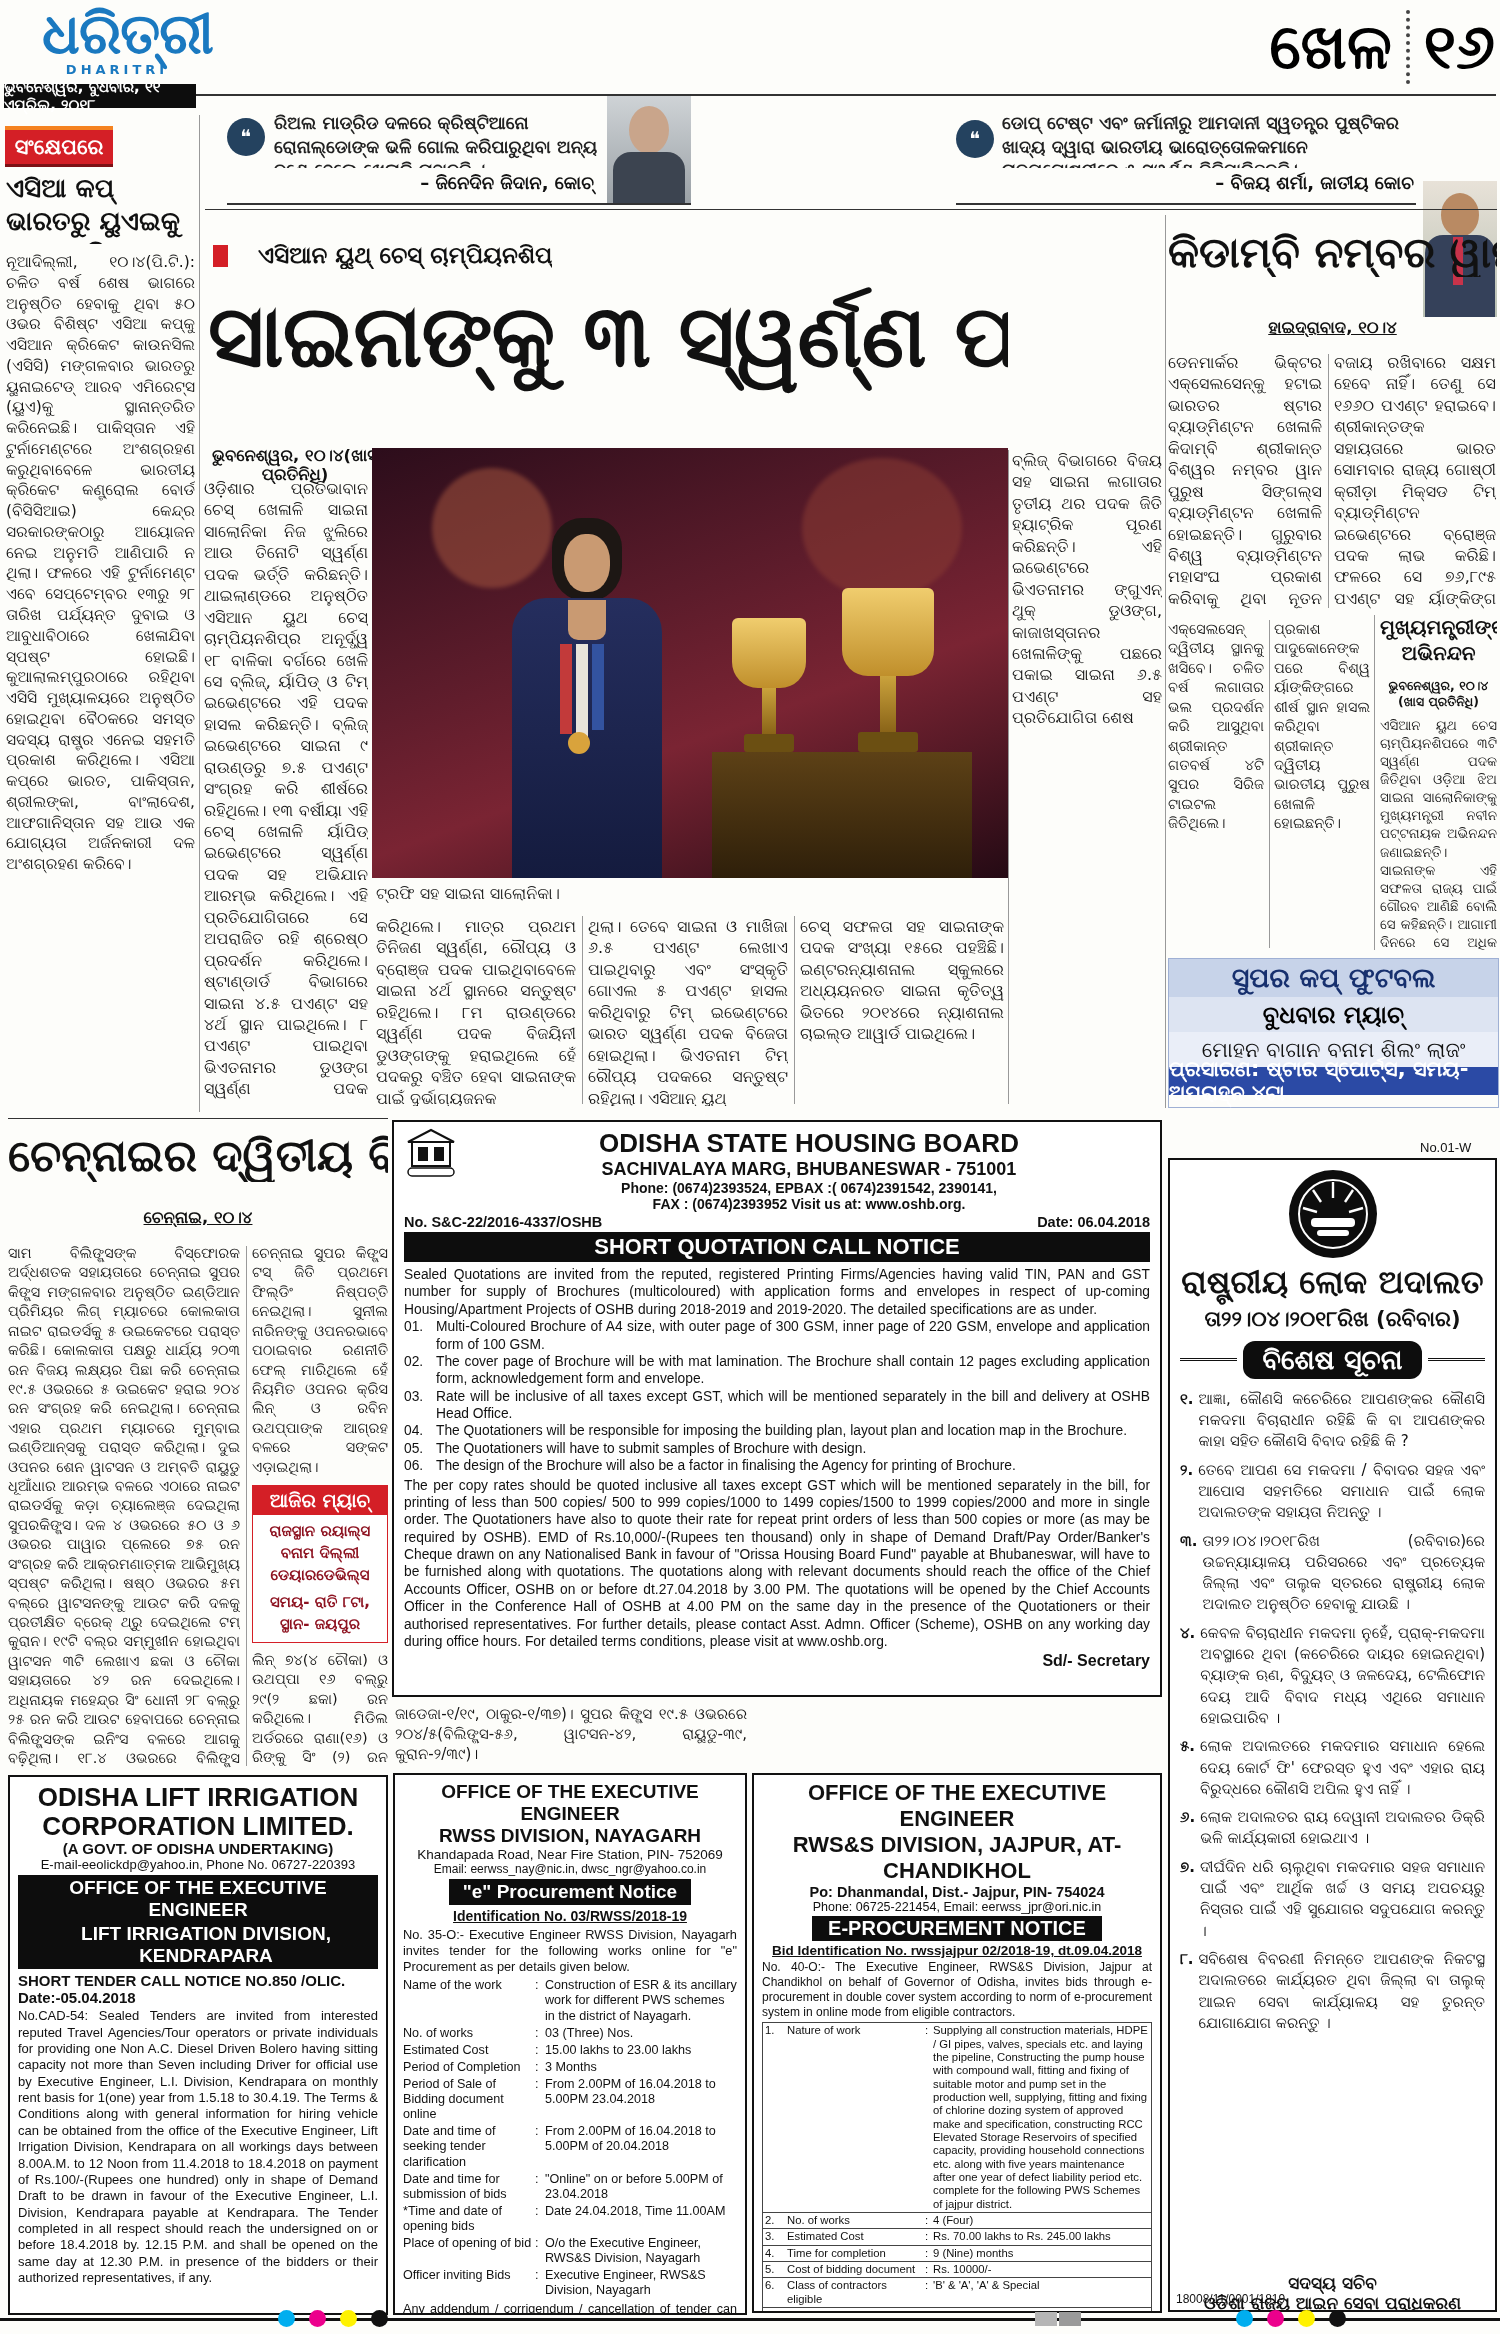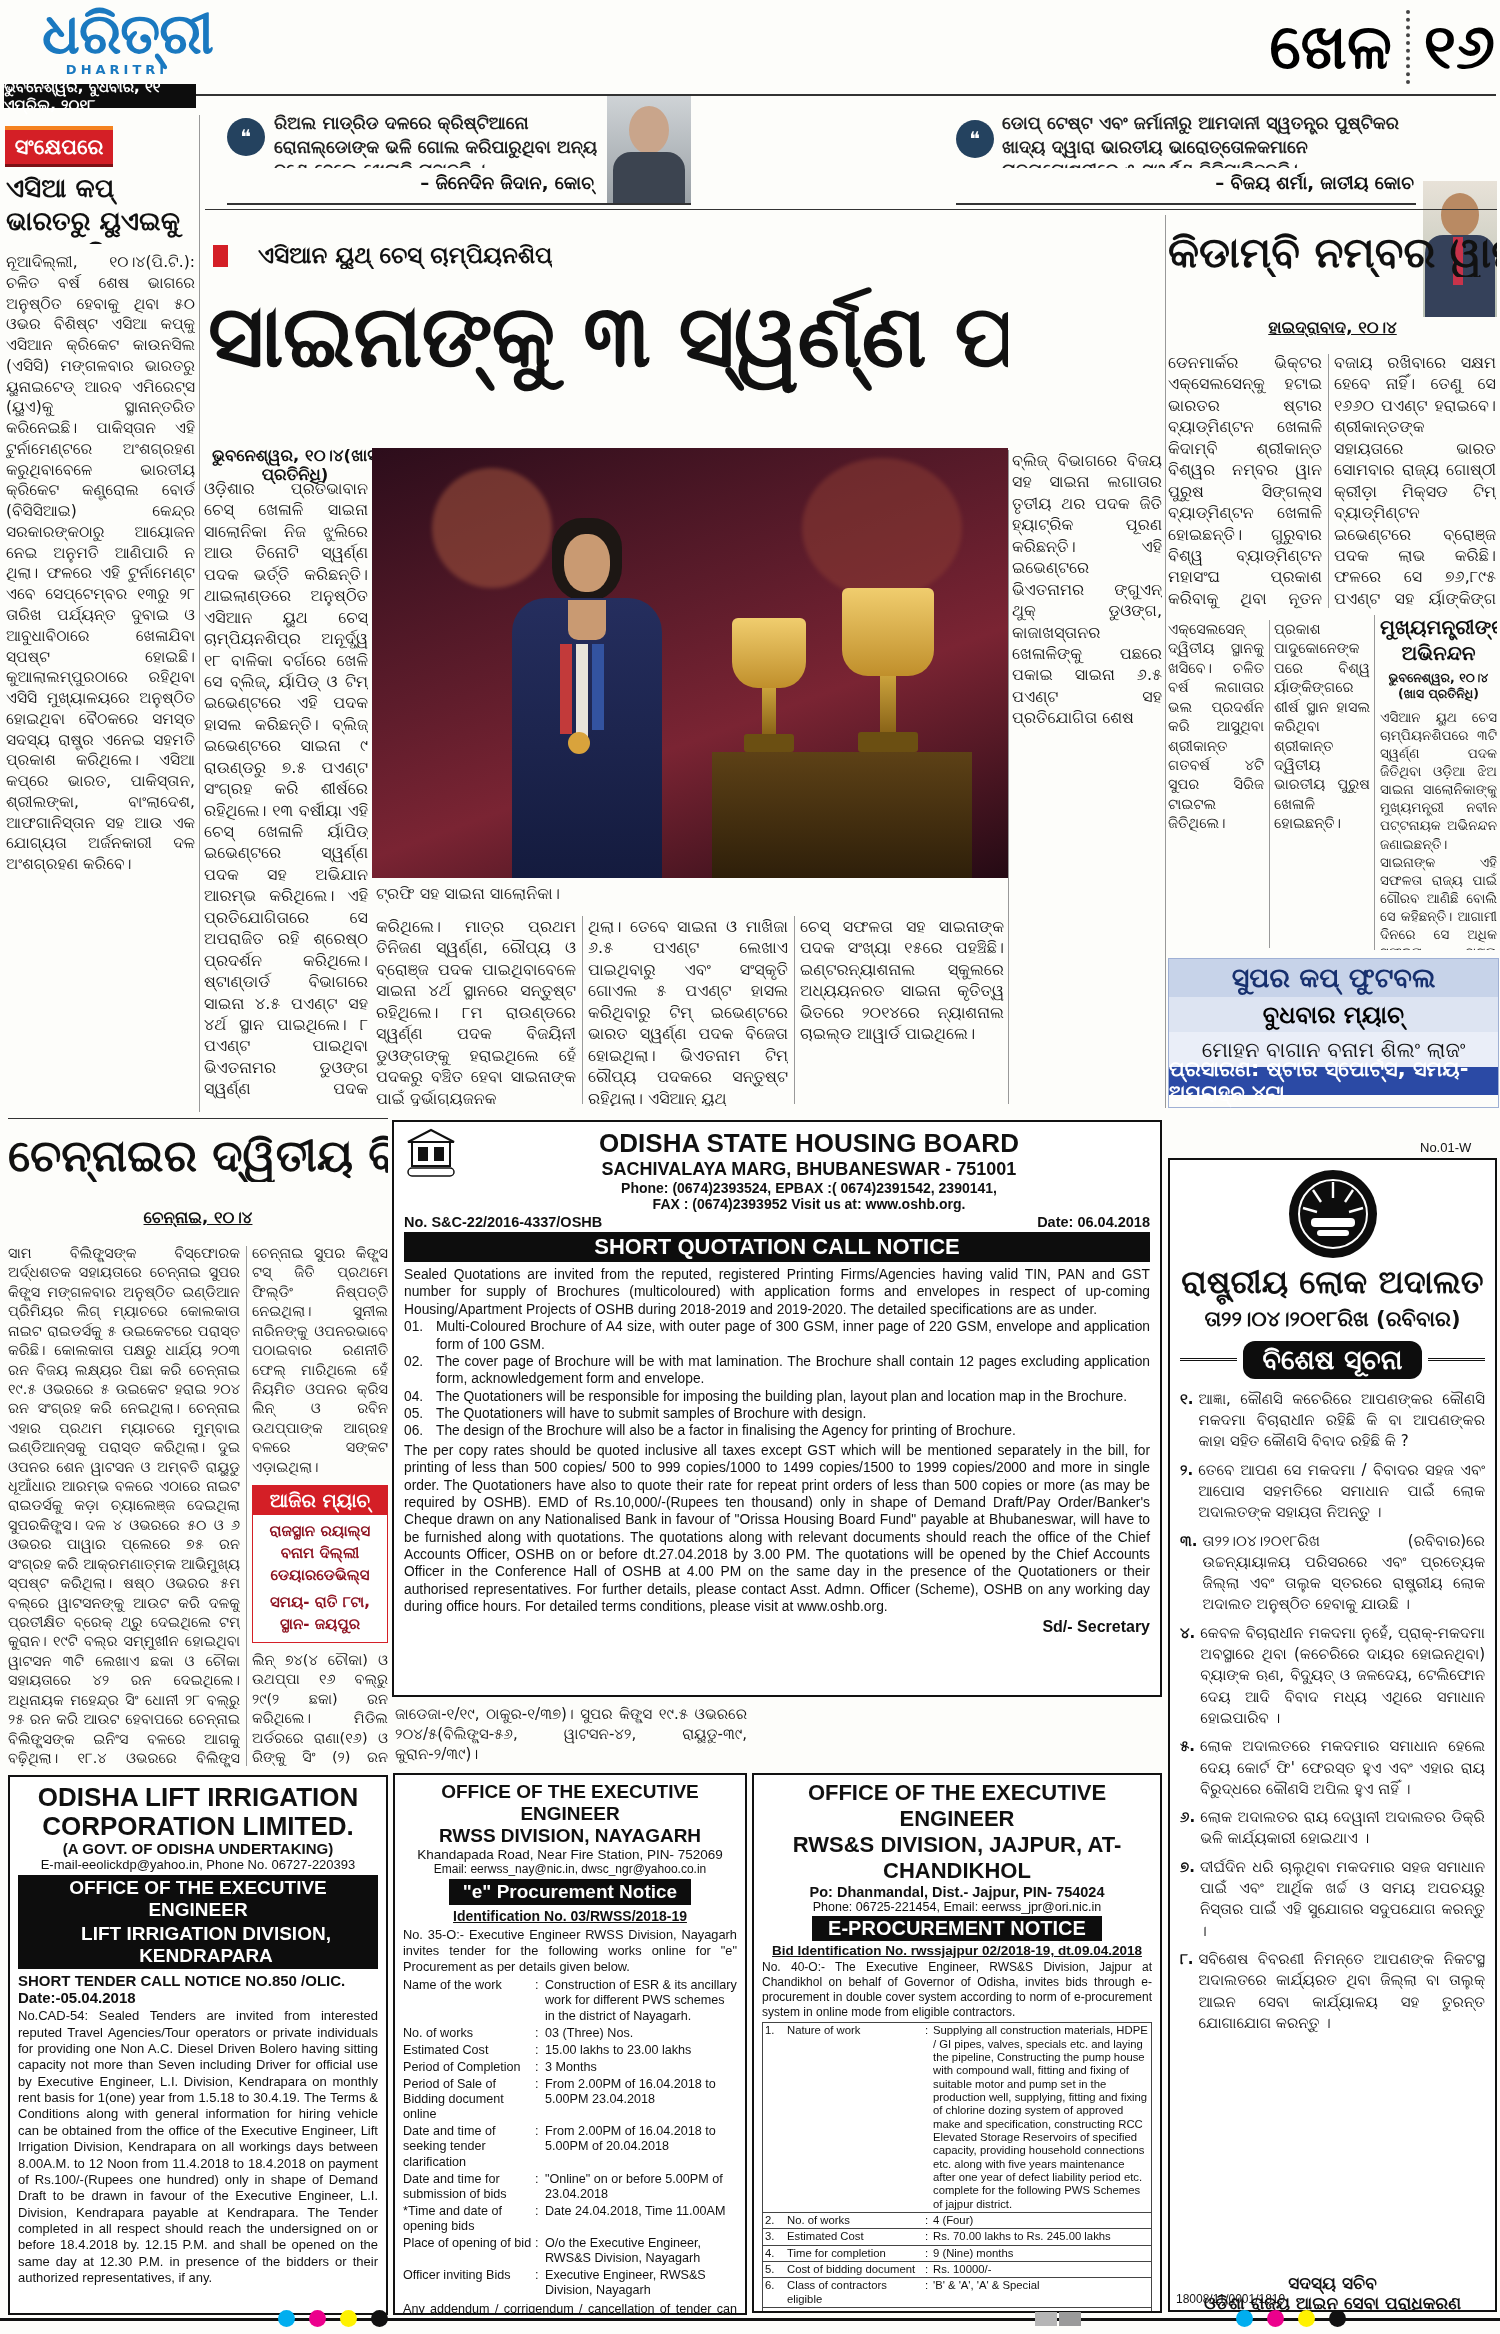--- a/index.html
+++ b/index.html
@@ -159,21 +159,21 @@
   <div class="abs bodytxt od" style="left:1334px;top:352px;width:162px;height:258px">ବଜାୟ ରଖିବାରେ ସକ୍ଷମ ହେବେ ନାହିଁ। ତେଣୁ ସେ ୧୬୬୦ ପଏଣ୍ଟ ହରାଇବେ। ଶ୍ରୀକାନ୍ତଙ୍କ ସହାୟତାରେ ଭାରତ ସୋମବାର ରାଜ୍ୟ ଗୋଷ୍ଠୀ କ୍ରୀଡ଼ା ମିକ୍ସଡ ଟିମ୍ ବ୍ୟାଡ୍‌ମିଣ୍ଟନ ଇଭେଣ୍ଟରେ ବ୍ରୋଞ୍ଜ ପଦକ ଲାଭ କରିଛି। ଫଳରେ ସେ ୭୬,୮୯୫ ପଏଣ୍ଟ ସହ ର୍ୟାଙ୍କିଙ୍ଗ ଶୀର୍ଷରେ ରହିବେ।</div>
   <div class="abs lightrule" style="left:1328px;top:354px;width:1px;height:254px"></div>
 
   <div class="abs bodytxt od" style="left:1168px;top:620px;width:96px;height:330px;font-size:14.5px">ଏକ୍ସେଲସେନ୍ ଦ୍ୱିତୀୟ ସ୍ଥାନକୁ ଖସିବେ। ଚଳିତ ବର୍ଷ ଲଗାତାର ଭଲ ପ୍ରଦର୍ଶନ କରି ଆସୁଥିବା ଶ୍ରୀକାନ୍ତ ଗତବର୍ଷ ୪ଟି ସୁପର ସିରିଜ ଟାଇଟଲ ଜିତିଥିଲେ।</div>
   <div class="abs bodytxt od" style="left:1274px;top:620px;width:96px;height:330px;font-size:14.5px">ପ୍ରକାଶ ପାଦୁକୋନେଙ୍କ ପରେ ବିଶ୍ୱ ର୍ୟାଙ୍କିଙ୍ଗରେ ଶୀର୍ଷ ସ୍ଥାନ ହାସଲ କରିଥିବା ଶ୍ରୀକାନ୍ତ ଦ୍ୱିତୀୟ ଭାରତୀୟ ପୁରୁଷ ଖେଳାଳି ହୋଇଛନ୍ତି।</div>
   <div class="abs lightrule" style="left:1269px;top:620px;width:1px;height:328px"></div>
   <div class="abs lightrule" style="left:1374px;top:615px;width:1px;height:335px"></div>
 
   <div class="abs" style="left:1380px;top:614px;width:117px;height:336px;overflow:hidden">
     <div class="subhead2 od">ମୁଖ୍ୟମନ୍ତ୍ରୀଙ୍କ ଅଭିନନ୍ଦନ</div>
-    <div class="od center bold" style="font-size:12.5px;margin-top:4px">ଭୁବନେଶ୍ୱର, ୧୦।୪ (ଖାସ ପ୍ରତିନିଧି)</div>
+    <div class="od center bold" style="font-size:12.5px;margin-top:12px">ଭୁବନେଶ୍ୱର, ୧୦।୪ (ଖାସ ପ୍ରତିନିଧି)</div>
     <div class="bodytxt od" style="font-size:13.5px;margin-top:6px">ଏସିଆନ ୟୁଥ ଚେସ ଚାମ୍ପିୟନଶିପରେ ୩ଟି ସ୍ୱର୍ଣ୍ଣ ପଦକ ଜିତିଥିବା ଓଡ଼ିଆ ଝିଅ ସାଇନା ସାଲୋନିକାଙ୍କୁ ମୁଖ୍ୟମନ୍ତ୍ରୀ ନବୀନ ପଟ୍ଟନାୟକ ଅଭିନନ୍ଦନ ଜଣାଇଛନ୍ତି। ସାଇନାଙ୍କ ଏହି ସଫଳତା ରାଜ୍ୟ ପାଇଁ ଗୌରବ ଆଣିଛି ବୋଲି ସେ କହିଛନ୍ତି। ଆଗାମୀ ଦିନରେ ସେ ଅଧିକ ସଫଳତା ହାସଲ କରନ୍ତୁ ବୋଲି ମୁଖ୍ୟମନ୍ତ୍ରୀ କାମନା କରିଛନ୍ତି।</div>
   </div>
 
   <div class="abs" style="left:1168px;top:958px;width:329px;height:148px;border:1px solid #9fb0d4">
     <div class="sc-title od" style="height:38px">ସୁପର କପ୍ ଫୁଟବଲ</div>
     <div class="sc-r1 od" style="height:35px">ବୁଧବାର ମ୍ୟାଚ୍</div>
     <div class="sc-r2 od" style="height:35px">ମୋହନ ବାଗାନ ବନାମ ଶିଲଂ ଲାଜଂ</div>
     <div class="sc-r3 od" style="height:28px">ପ୍ରସାରଣ: ଷ୍ଟାର ସ୍ପୋର୍ଟ୍ସ, ସମୟ- ଅପରାହ୍ନ ୪ଟା</div>
   </div>
 
@@ -295,20 +295,24 @@
         <div class="n-item n-body" style="font-size:13.8px">
           <span style="flex:none;width:28px">01.</span>
           <span class="hang">Multi-Coloured Brochure of A4 size, with outer page of 300 GSM, inner page of 220 GSM, envelope and application form of 100 GSM.</span>
         </div>
 
         <div class="n-item n-body" style="font-size:13.8px">
           <span style="flex:none;width:28px">02.</span>
           <span class="hang">The cover page of Brochure will be with mat lamination. The Brochure shall contain 12 pages excluding application form, acknowledgement form and envelope.</span>
         </div>
 
+        <div class="n-item n-body" style="font-size:13.8px">
+          <span style="flex:none;width:28px">03.</span>
+          <span class="hang">Rate will be inclusive of all taxes except GST, which will be mentioned separately in the bill and delivery at OSHB Head Office.</span>
+        </div>
 
         <div class="n-item n-body" style="font-size:13.8px">
           <span style="flex:none;width:28px">04.</span>
           <span class="hang">The Quotationers will be responsible for imposing the building plan, layout plan and location map in the Brochure.</span>
         </div>
 
         <div class="n-item n-body" style="font-size:13.8px">
           <span style="flex:none;width:28px">05.</span>
           <span class="hang">The Quotationers will have to submit samples of Brochure with design.</span>
         </div>

